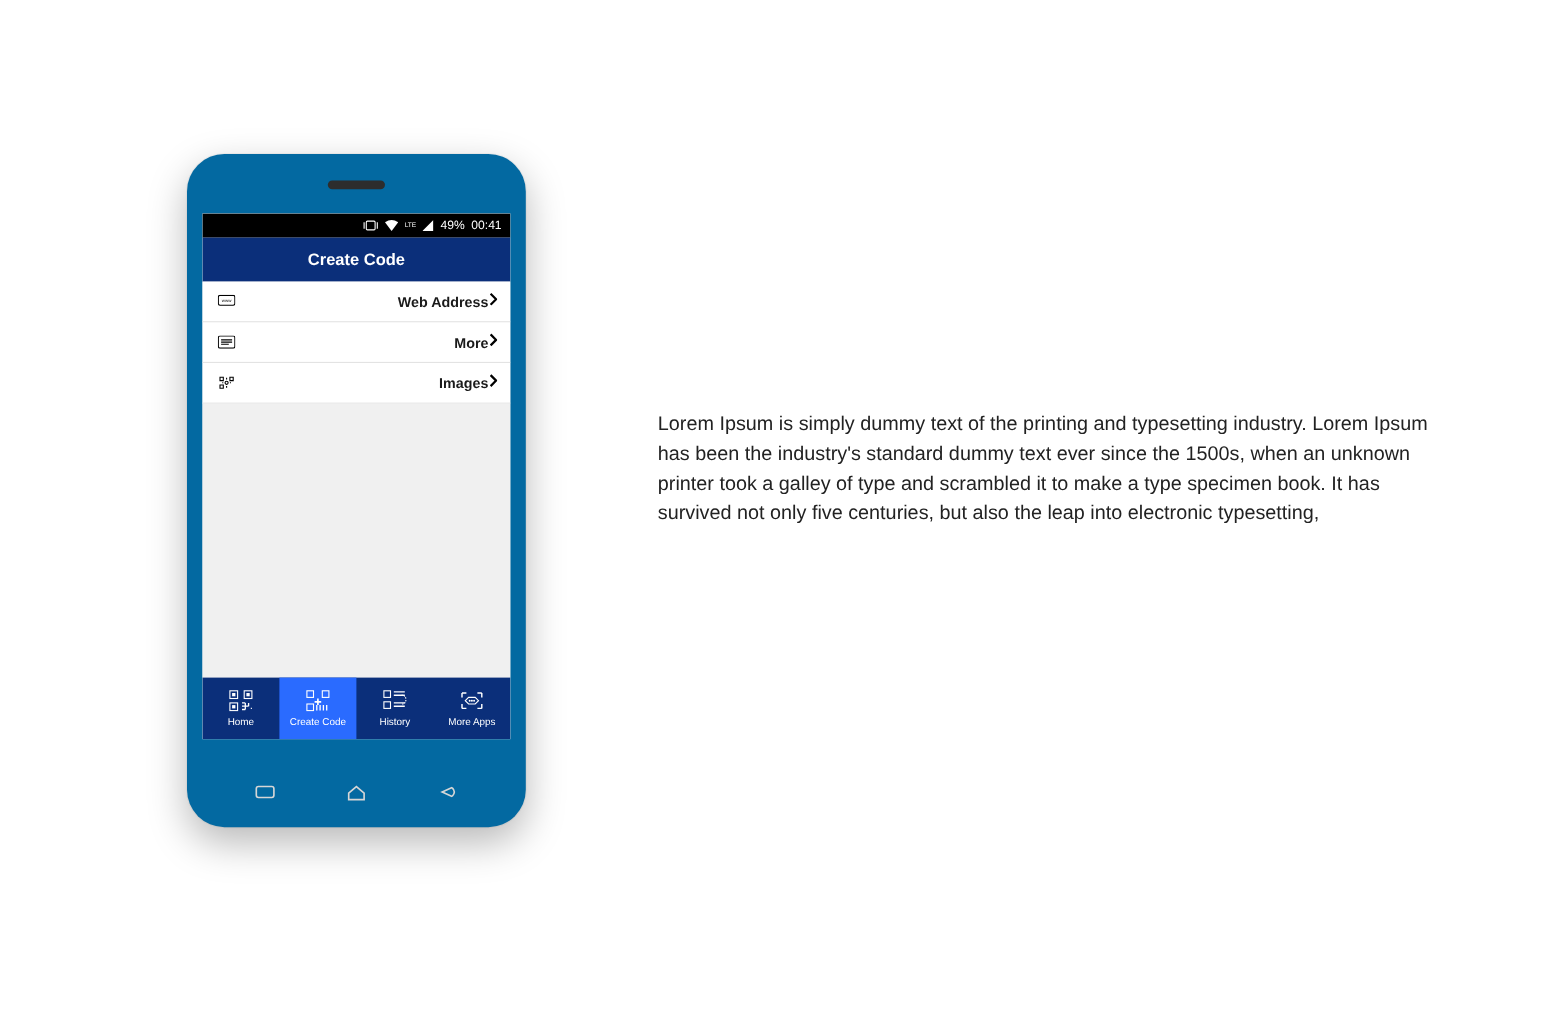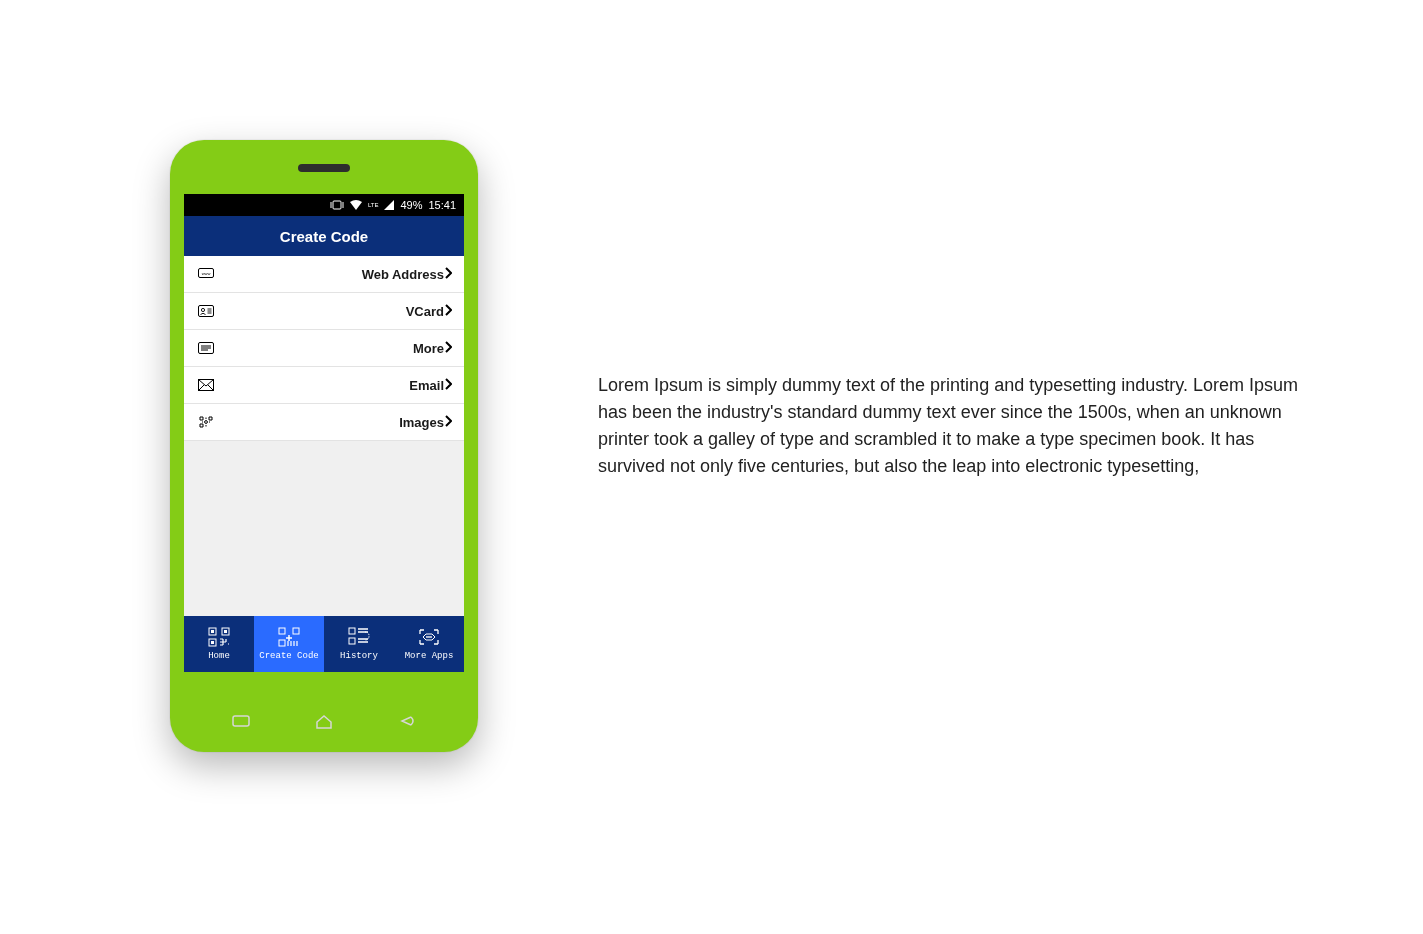--- a/index.html
+++ b/index.html
@@ -18,21 +18,21 @@
       display: flex;
       align-items: flex-start;
       padding-top: 140px;
       padding-left: 170px;
       gap: 120px;
     }
     
     .phone-frame {
       width: 308px;
       height: 612px;
-      background: #84cc16;
+      background: #0369a1;
       border-radius: 34px;
       box-shadow: 0 14px 36px rgba(0,0,0,0.28), 0 0 0 1px rgba(0,0,0,0.04);
       position: relative;
       overflow: hidden;
       display: flex;
       flex-direction: column;
       align-items: center;
       padding-top: 24px;
     }
     .phone-speaker {
@@ -121,21 +121,20 @@
     .nav-item {
       flex: 1;
       display: flex;
       flex-direction: column;
       align-items: center;
       justify-content: center;
       gap: 4px;
       color: #ffffff;
       font-size: 9px;
       cursor: pointer;
-      font-family: Liberation Mono, monospace;
     }
     .nav-item.active {
       background: #2a6bff;
     }
     .nav-icon {
       width: 24px;
       height: 20px;
       display: flex;
       align-items: center;
       justify-content: center;
@@ -179,21 +178,21 @@
               <path d="M6 10 L0 2 Q6 -2 12 2 Z" fill="#fff"></path>
             </svg>
         </span>
         <span class="icon" style="font-size:6px;">LTE</span>
         <span class="icon">
           <svg width="10" height="10" viewBox="0 0 10 10">
               <path d="M0 10 L10 10 L10 0 Z" fill="#fff"></path>
             </svg>
         </span>
         <span>49%</span>
-        <span>15:41</span>
+        <span>00:41</span>
       </div>
 
       <div class="app-header">
         <span>Create Code</span>
       </div>
 
       <div class="list">
 
         <div class="list-item">
           <span class="lead-icon">
@@ -204,66 +203,36 @@
               </svg>
           </span>
           <span class="label">Web Address</span>
           <span class="chev">
             <svg width="8" height="12" viewBox="0 0 8 12">
                 <path d="M2 1 L7 6 L2 11" fill="none" stroke="#000" stroke-width="2"></path>
               </svg>
           </span>
         </div>
 
-        <div class="list-item">
-          <span class="lead-icon">
-            <svg width="16" height="12" viewBox="0 0 16 12">
-                <rect x="0.5" y="0.5" width="15" height="11" rx="1.5" fill="none" stroke="#000"></rect>
-                <circle cx="5" cy="5" r="1.6" fill="none" stroke="#000" stroke-width="0.9"></circle>
-                <path d="M2.5 9.5 Q5 7 7.5 9.5" fill="none" stroke="#000" stroke-width="0.9"></path>
-                <path d="M9.5 4 h4 M9.5 6 h4 M9.5 8 h4" stroke="#000" stroke-width="0.9"></path>
-              </svg>
-          </span>
-          <span class="label">VCard</span>
-          <span class="chev">
-            <svg width="8" height="12" viewBox="0 0 8 12">
-                <path d="M2 1 L7 6 L2 11" fill="none" stroke="#000" stroke-width="2"></path>
-              </svg>
-          </span>
-        </div>
 
         <div class="list-item">
           <span class="lead-icon">
             <svg width="16" height="12" viewBox="0 0 16 12">
                 <rect x="0.5" y="0.5" width="15" height="11" rx="1.5" fill="none" stroke="#000"></rect>
                 <path d="M3 4 h10 M3 6 h10 M3 8 h7" stroke="#000" stroke-width="1"></path>
               </svg>
           </span>
           <span class="label">More</span>
           <span class="chev">
             <svg width="8" height="12" viewBox="0 0 8 12">
                 <path d="M2 1 L7 6 L2 11" fill="none" stroke="#000" stroke-width="2"></path>
               </svg>
           </span>
         </div>
 
-        <div class="list-item">
-          <span class="lead-icon">
-            <svg width="16" height="12" viewBox="0 0 16 12">
-                <rect x="0.5" y="0.5" width="15" height="11" fill="none" stroke="#000"></rect>
-                <path d="M0.5 0.5 L8 7 L15.5 0.5 M0.5 11.5 L6 6 M15.5 11.5 L10 6" fill="none" stroke="#000"></path>
-              </svg>
-          </span>
-          <span class="label">Email</span>
-          <span class="chev">
-            <svg width="8" height="12" viewBox="0 0 8 12">
-                <path d="M2 1 L7 6 L2 11" fill="none" stroke="#000" stroke-width="2"></path>
-              </svg>
-          </span>
-        </div>
 
 
         <div class="list-item">
           <span class="lead-icon">
             <svg width="16" height="14" viewBox="0 0 16 14">
                 <path d="M2 2 h3 v3 h-3z M11 2 h3 v3 h-3z M2 9 h3 v3 h-3z" fill="none" stroke="#000"></path>
                 <circle cx="8" cy="7" r="1.4" fill="none" stroke="#000"></circle>
                 <path d="M8 4 v-1.5 M8 10 v1.5 M5 7 h-1 M11 7 h1" stroke="#000"></path>
               </svg>
           </span>

